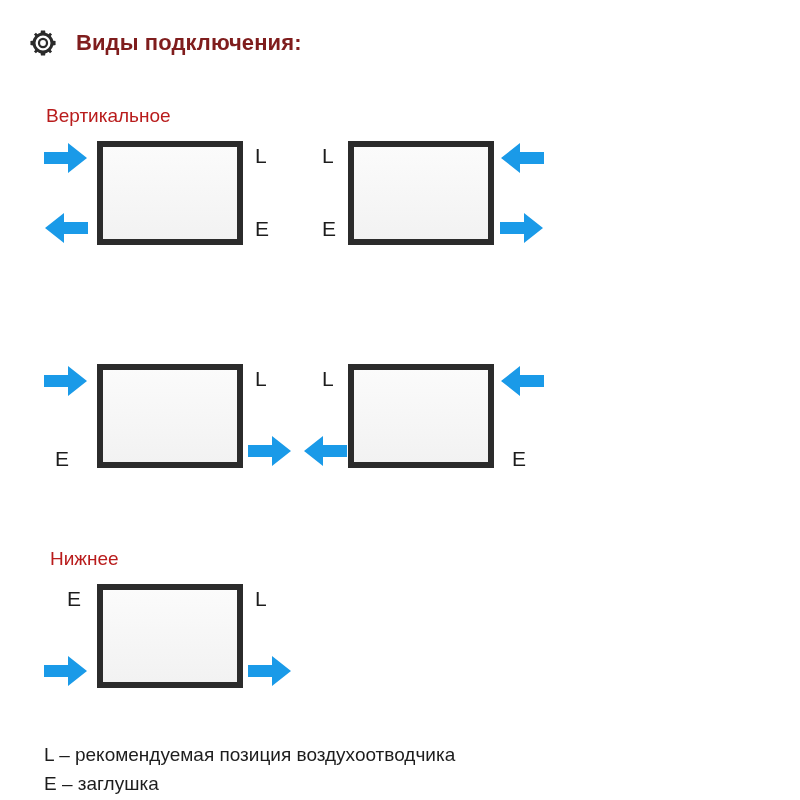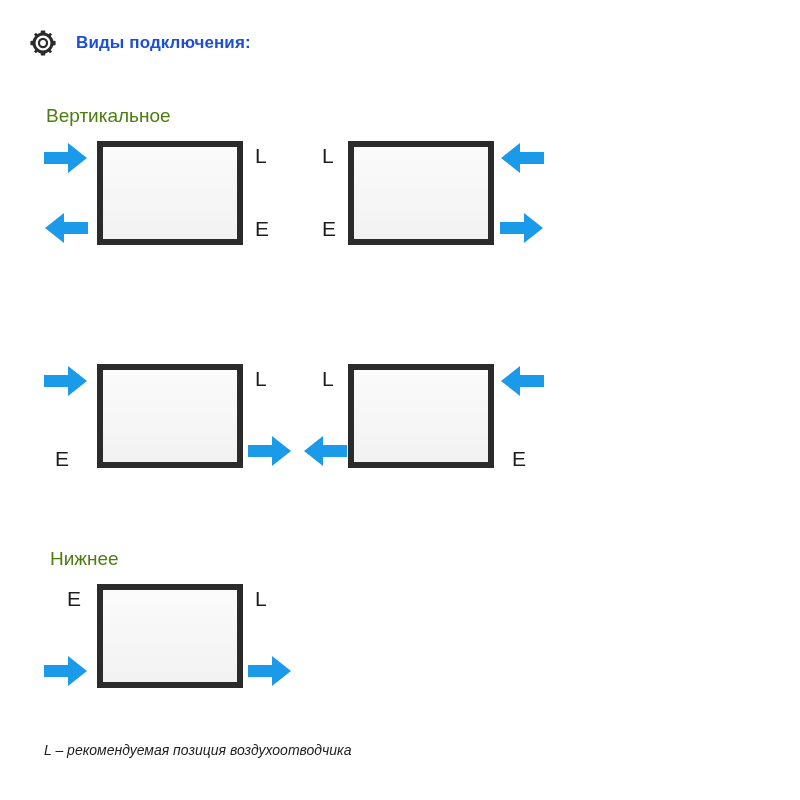--- a/index.html
+++ b/index.html
@@ -29,31 +29,31 @@
     display: flex;
     align-items: center;
     gap: 18px;
   }
   .gear-icon {
     width: 30px;
     height: 30px;
     display: block;
   }
   .header-title {
-    font-size: 17px;
+    font-size: 22px;
     font-weight: bold;
-    color: #1d4ed8;
+    color: #7f1d1d;
     letter-spacing: 0.1px;
   }
 
   
   .section-title {
     position: absolute;
     font-size: 19px;
-    color: #4d7c0f;
+    color: #b91c1c;
     font-weight: normal;
     white-space: nowrap;
   }
   #title-vertical  { left: 46px; top: 105px; }
   #title-diagonal  { left: 46px; top: 328px; }
   #title-bottom    { left: 50px; top: 548px; }
 
   
   .radiator {
     position: absolute;
@@ -110,24 +110,23 @@
   .pl-d2-E { left: 512px; top: 448px; }
   
   .pl-b1-E { left: 67px;  top: 588px; }
   .pl-b1-L { left: 255px; top: 588px; }
 
   
   .legend {
     position: absolute;
     left: 44px;
     top: 740px;
-    font-size: 14px;
+    font-size: 19px;
     color: #1d1d1d;
     line-height: 1.55;
-    font-style: italic;
   }
   .legend div { white-space: nowrap; }
 </style>
 </head>
 <body>
 
 <div class="page">
 
   <div class="header">
     <span class="gear-icon">
@@ -218,15 +217,16 @@
     <svg viewBox="0 0 44 34" width="44" height="34">
         <path d="M0 11 H24 V2 L43 17 L24 32 V23 H0 Z" fill="#1a9ae8"></path>
       </svg>
   </span>
 
   <span class="port-label pl-b1-E">E</span>
   <span class="port-label pl-b1-L">L</span>
 
   <div class="legend">
     <div>L – рекомендуемая позиция воздухоотводчика</div>
+    <div>E – заглушка</div>
   </div>
 
 </div>
 
 </body></html>

